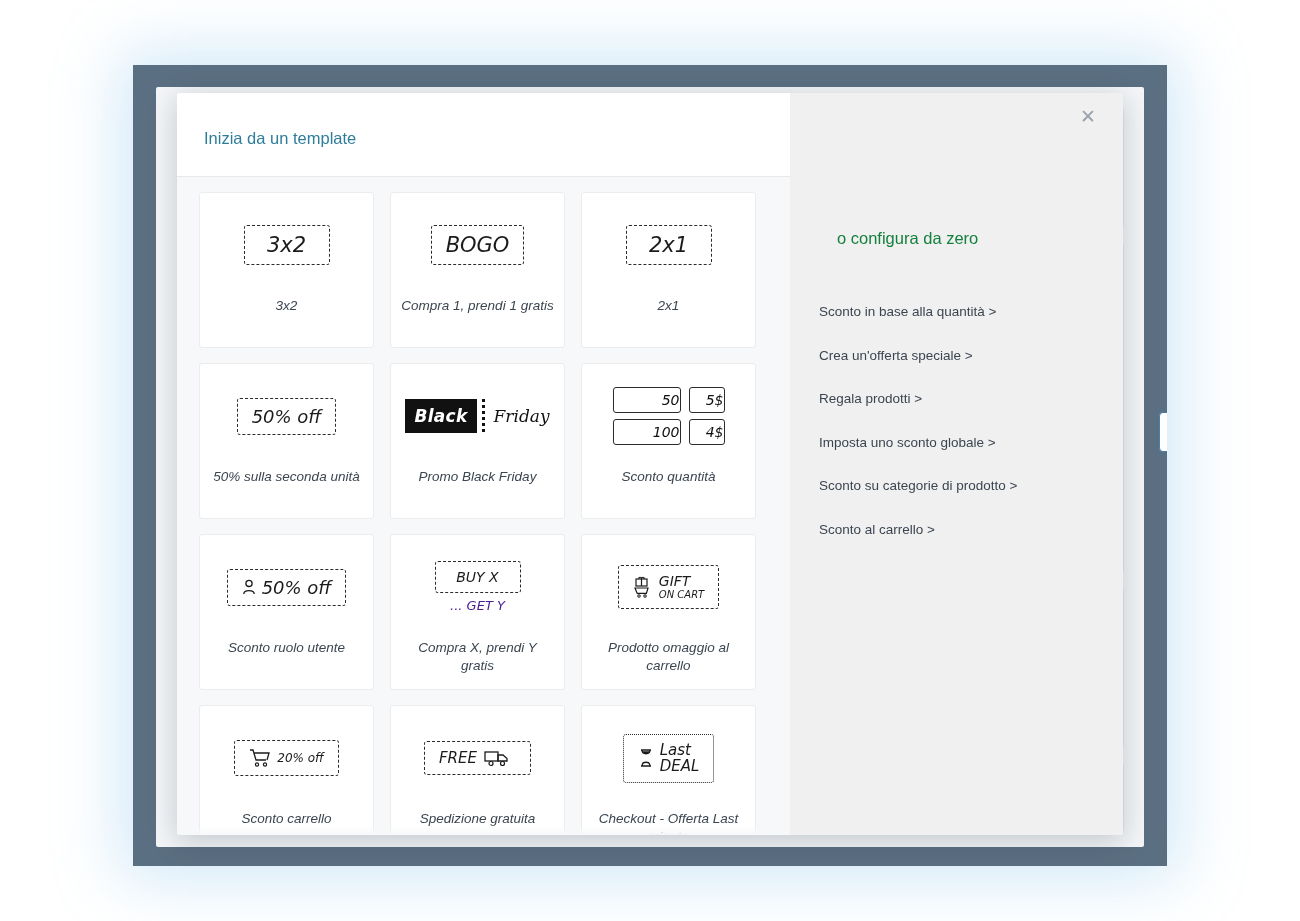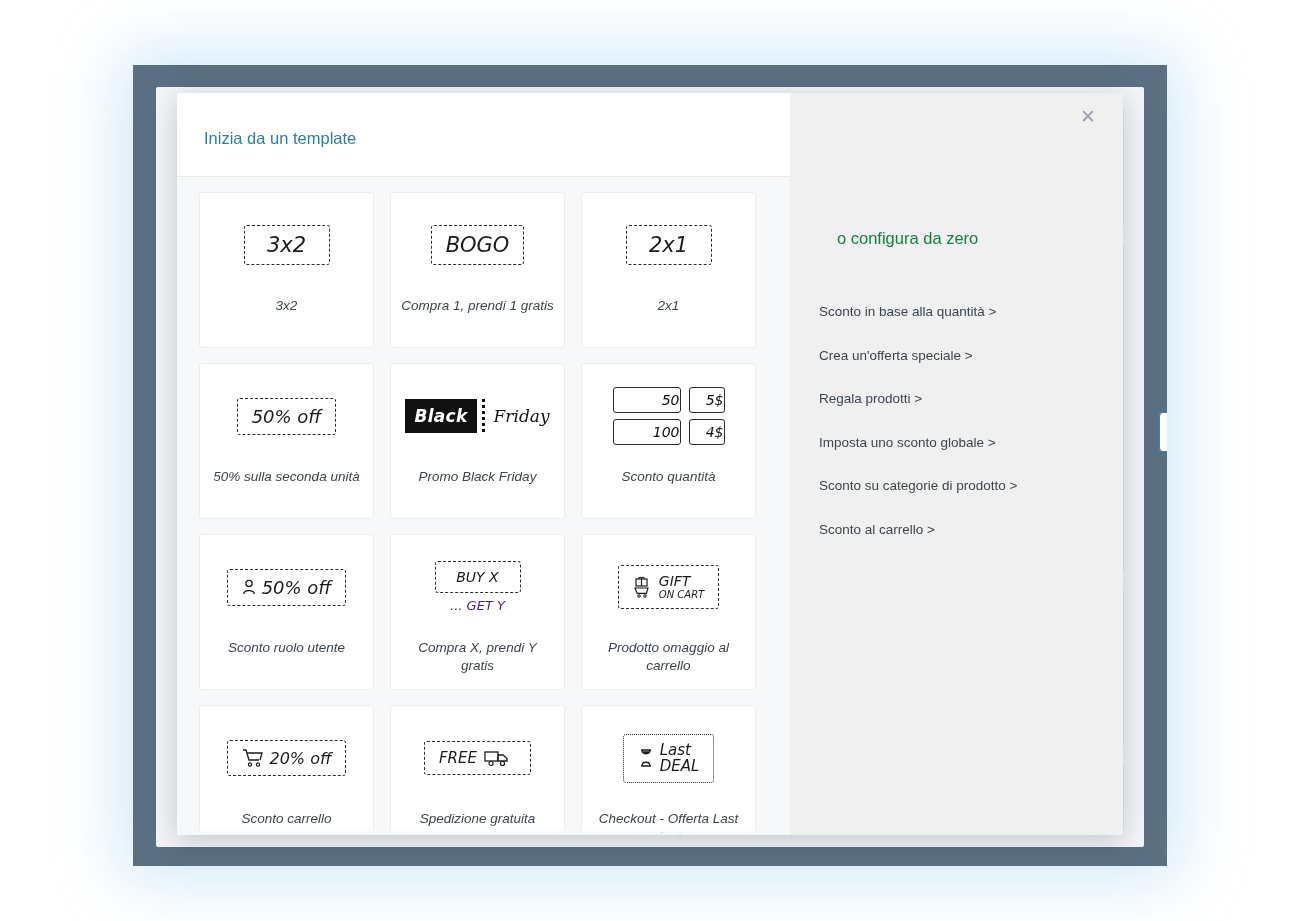--- a/index.html
+++ b/index.html
@@ -430,21 +430,21 @@
             <div class="tpl-art">
               <div class="badge sm">
                 <span class="icon-inline">
                   <svg width="22" height="20" viewBox="0 0 22 20">
                     <path d="M1 2 h3 l3 10 h10" fill="none" stroke="#1b1b1b" stroke-width="1.3"></path>
                     <path d="M5.2 5 H20 l-2 7" fill="none" stroke="#1b1b1b" stroke-width="1.3"></path>
                     <circle cx="8" cy="16.5" r="1.6" fill="none" stroke="#1b1b1b" stroke-width="1.2"></circle>
                     <circle cx="16" cy="16.5" r="1.6" fill="none" stroke="#1b1b1b" stroke-width="1.2"></circle>
                   </svg>
                 </span>
-                <span style="font-size:16px;">20% off</span>
+                <span style="font-size:12px;">20% off</span>
               </div>
             </div>
             <div class="tpl-label">Sconto carrello</div>
           </div>
 
           <div class="tpl">
             <div class="tpl-art">
               <div class="badge sm">
                 <span style="font-size:15px;margin-right:7px;">FREE</span>
                 <span class="icon-inline">

